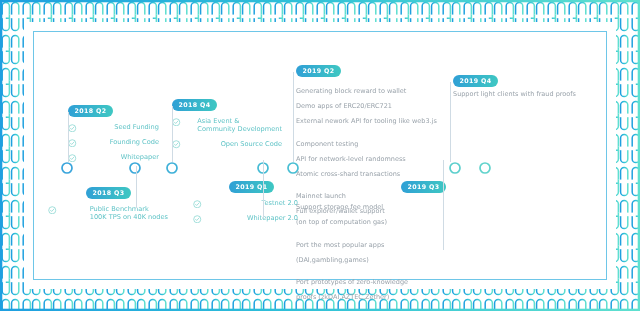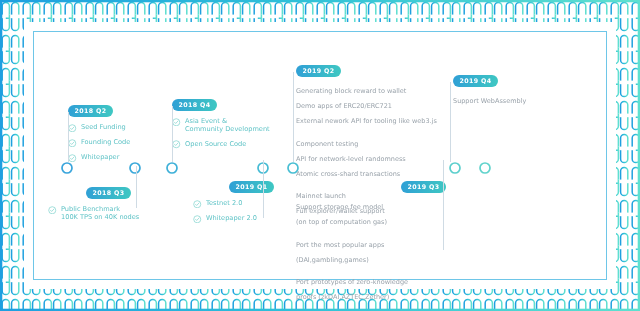--- a/index.html
+++ b/index.html
@@ -20,21 +20,21 @@
   #axis{position:absolute;left:33px;top:160px;width:574px;height:14px;}
 
   
   .blk{position:absolute;}
   .badge{display:inline-block;color:#ffffff;font-size:6.3px;font-weight:bold;
          letter-spacing:.35px;padding:2.6px 6.5px 2.4px;border-radius:8px;
          background:linear-gradient(100deg,#2f9fd6 0%,#3fc8c2 100%);
          white-space:nowrap;line-height:1;}
   .stem{position:absolute;width:1px;background:#cfdbe4;}
 
-  .ck-row{display:flex;align-items:flex-start;gap:4.5px;margin-top:6px;}
+  .ck-row{display:flex;align-items:flex-start;gap:4.5px;margin-top:6px;justify-content:space-between;}
   .ck{flex:0 0 auto;width:8.5px;height:8.5px;margin-top:.5px;}
   .ck-txt{font-size:6.6px;line-height:8.4px;color:#5fc3c6;white-space:pre-line;}
 
   .plain{font-size:6.5px;line-height:15px;color:#9aa3ab;white-space:pre-line;}
   .plain + .plain{margin-top:7.5px;}
   .plain.first{margin-top:7px;}
 </style>
 </head>
 <body>
 
@@ -188,16 +188,16 @@
 (on top of computation gas)</div>
     <div class="plain">Port the most popular apps
 (DAI,gambling,games)</div>
     <div class="plain">Port prototypes of zero-knowledge
 proofs (zkDAI,AZTEC,Zether)</div>
   </div>
 
   <div class="blk" style="left:453px;top:68px;width:155px;">
     <div class="stem" style="left:-3px;top:14px;height:80px;"></div>
     <span class="badge">2019 Q4</span>
-    <div class="plain first">Support WebAssembly</div>
+    <div class="plain">Support light clients with fraud proofs</div>
   </div>
 
 </div>
 
 </body></html>

